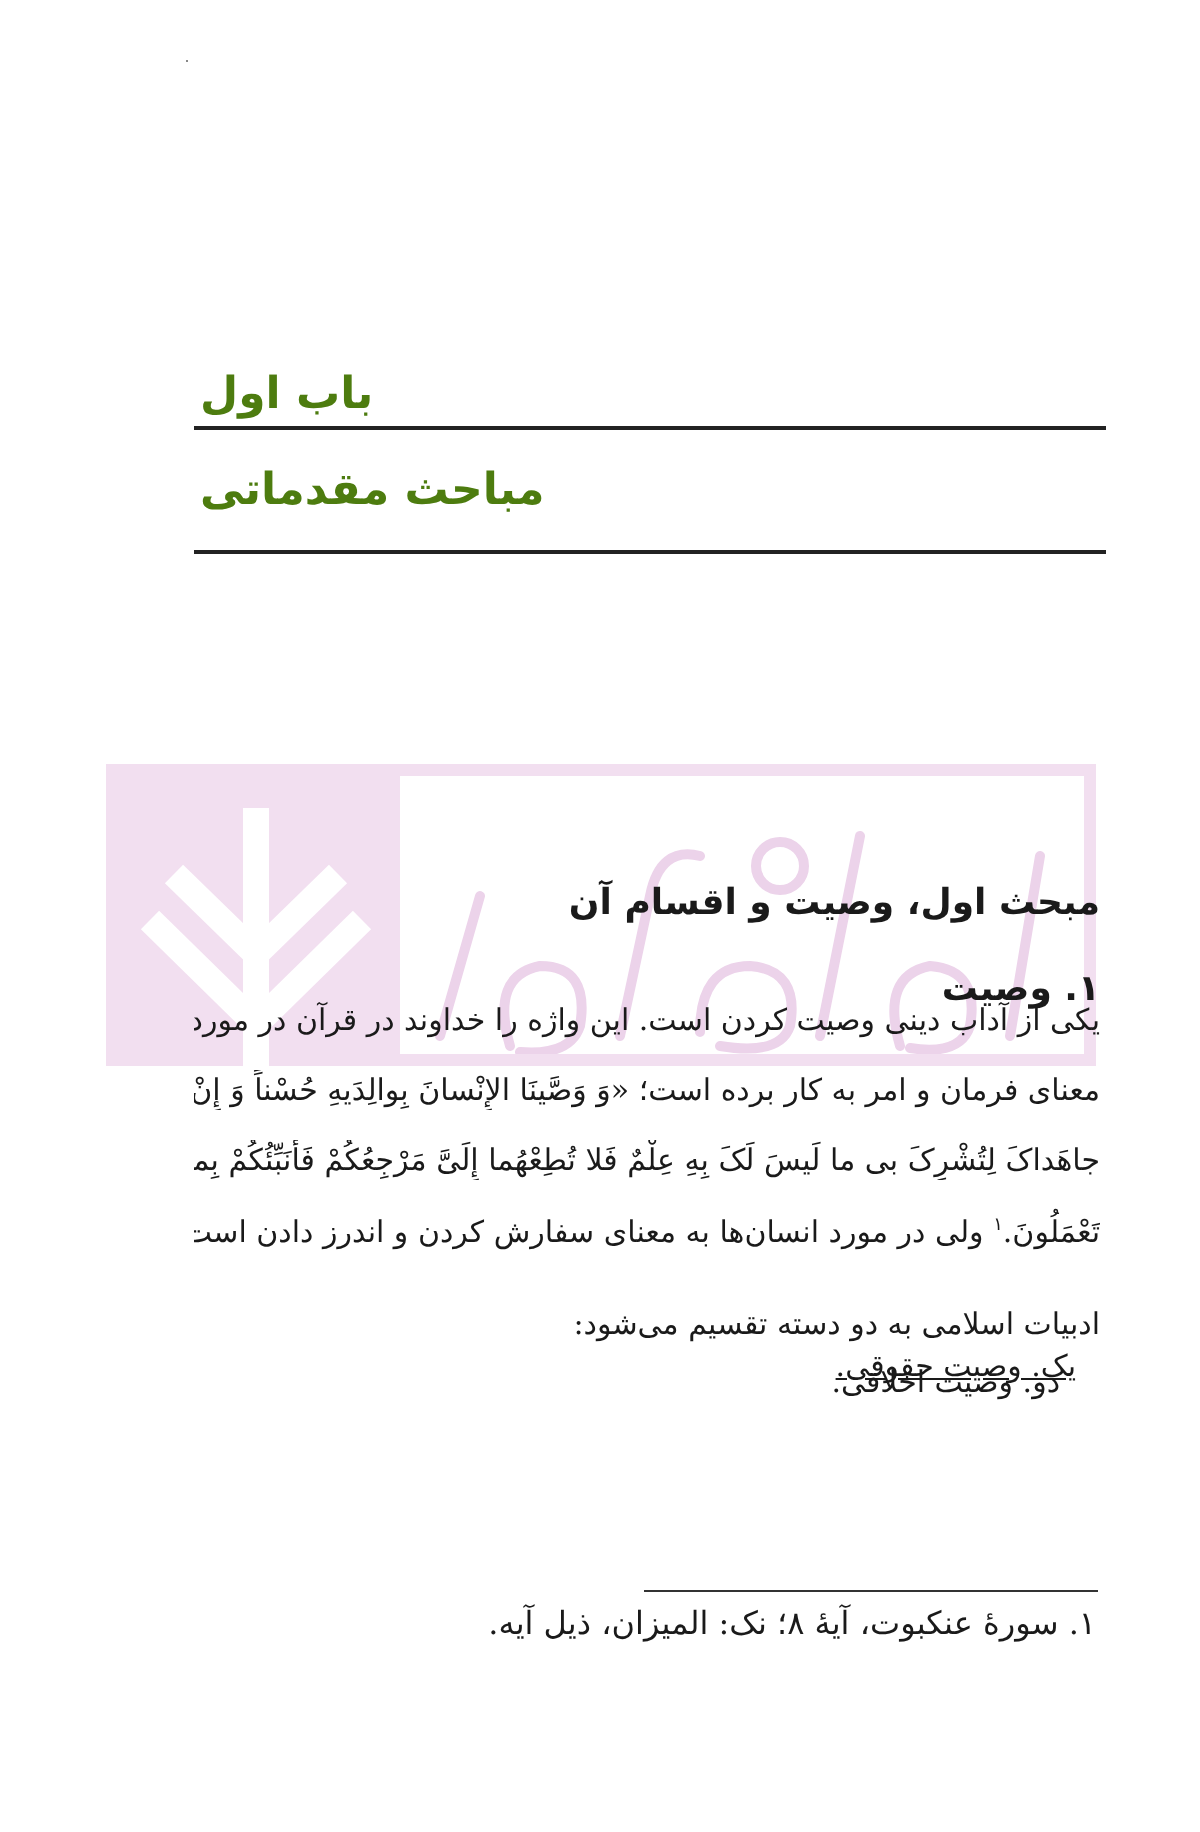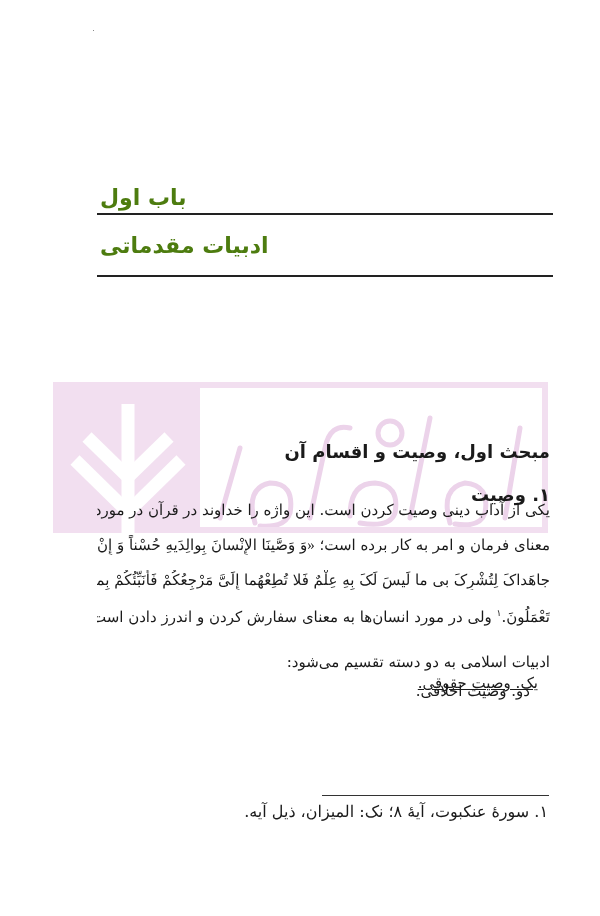--- a/index.html
+++ b/index.html
@@ -113,21 +113,21 @@
   }
   sup.fn { font-size: 9px; vertical-align: super; }
 </style>
 </head>
 <body>
 
 <div class="speck"></div>
 
 <div class="chapter-title" style="top:186px;">باب اول</div>
 <div class="rule" style="top:213px;"></div>
-<div class="chapter-title" style="top:234px;">ادبیات مقدماتی</div>
+<div class="chapter-title" style="top:234px;">مباحث مقدماتی</div>
 <div class="rule" style="top:275px;"></div>
 
 <div class="watermark">
   <svg width="150" height="151" viewBox="0 0 150 151">
     <g stroke="#ffffff" stroke-width="13" stroke-linecap="butt" fill="none">
       <line x1="75" y1="22" x2="75" y2="151"></line>
       <line x1="75" y1="95" x2="34" y2="55"></line>
       <line x1="75" y1="95" x2="116" y2="55"></line>
       <line x1="75" y1="130" x2="22" y2="78"></line>
       <line x1="75" y1="130" x2="128" y2="78"></line>
@@ -146,21 +146,21 @@
         <path d="M305 130 L320 40"></path>
       </g>
     </svg>
   </div>
 </div>
 
 <div class="content section-heading" style="top:441px;">مبحث اول، وصیت و اقسام آن</div>
 <div class="content section-heading" style="top:484px;text-align:right;">۱. وصیت</div>
 
 <div class="para-line" style="top:500px;">یکی از آداب دینی وصیت کردن است. این واژه را خداوند در قرآن در مورد خود به</div>
-<div class="para-line" style="top:535px;font-family:Liberation Serif, serif;">معنای فرمان و امر به کار برده است؛ «وَ وَصَّینَا الإِنْسانَ بِوالِدَیهِ حُسْناً وَ إِنْ</div>
+<div class="para-line" style="top:535px;">معنای فرمان و امر به کار برده است؛ «وَ وَصَّینَا الإِنْسانَ بِوالِدَیهِ حُسْناً وَ إِنْ</div>
 <div class="para-line" style="top:570px;">جاهَداکَ لِتُشْرِکَ بی ما لَیسَ لَکَ بِهِ عِلْمٌ فَلا تُطِعْهُما إِلَیَّ مَرْجِعُکُمْ فَأُنَبِّئُکُمْ بِما کُنْتُمْ</div>
 <div class="para-line" style="top:603px;">
   <span>تَعْمَلُونَ.</span><sup class="fn">۱</sup>
   <span>ولی در مورد انسان‌ها به معنای سفارش کردن و اندرز دادن است و در</span>
 </div>
 <div class="para-line last" style="top:652px;">ادبیات اسلامی به دو دسته تقسیم می‌شود:</div>
 
 <div class="list-item" style="right:62px; top:673px;text-decoration:underline;">یک. وصیت حقوقی.</div>
 <div class="list-item" style="right:70px; top:681px;">دو. وصیت اخلاقی.</div>
 

